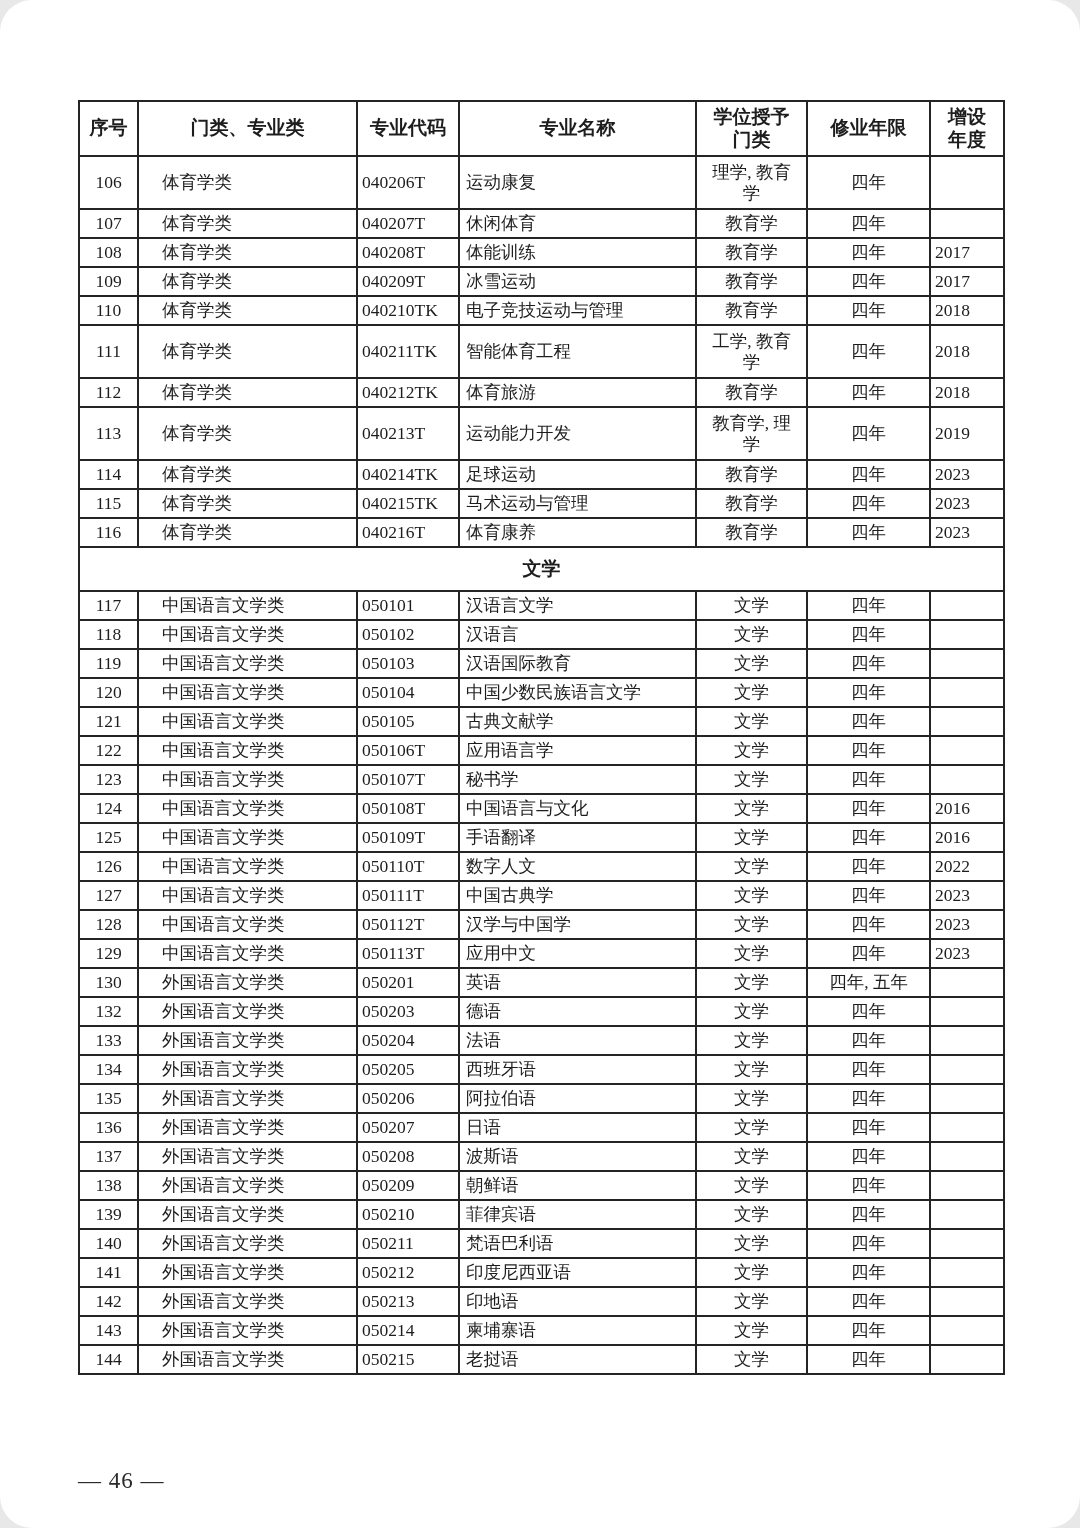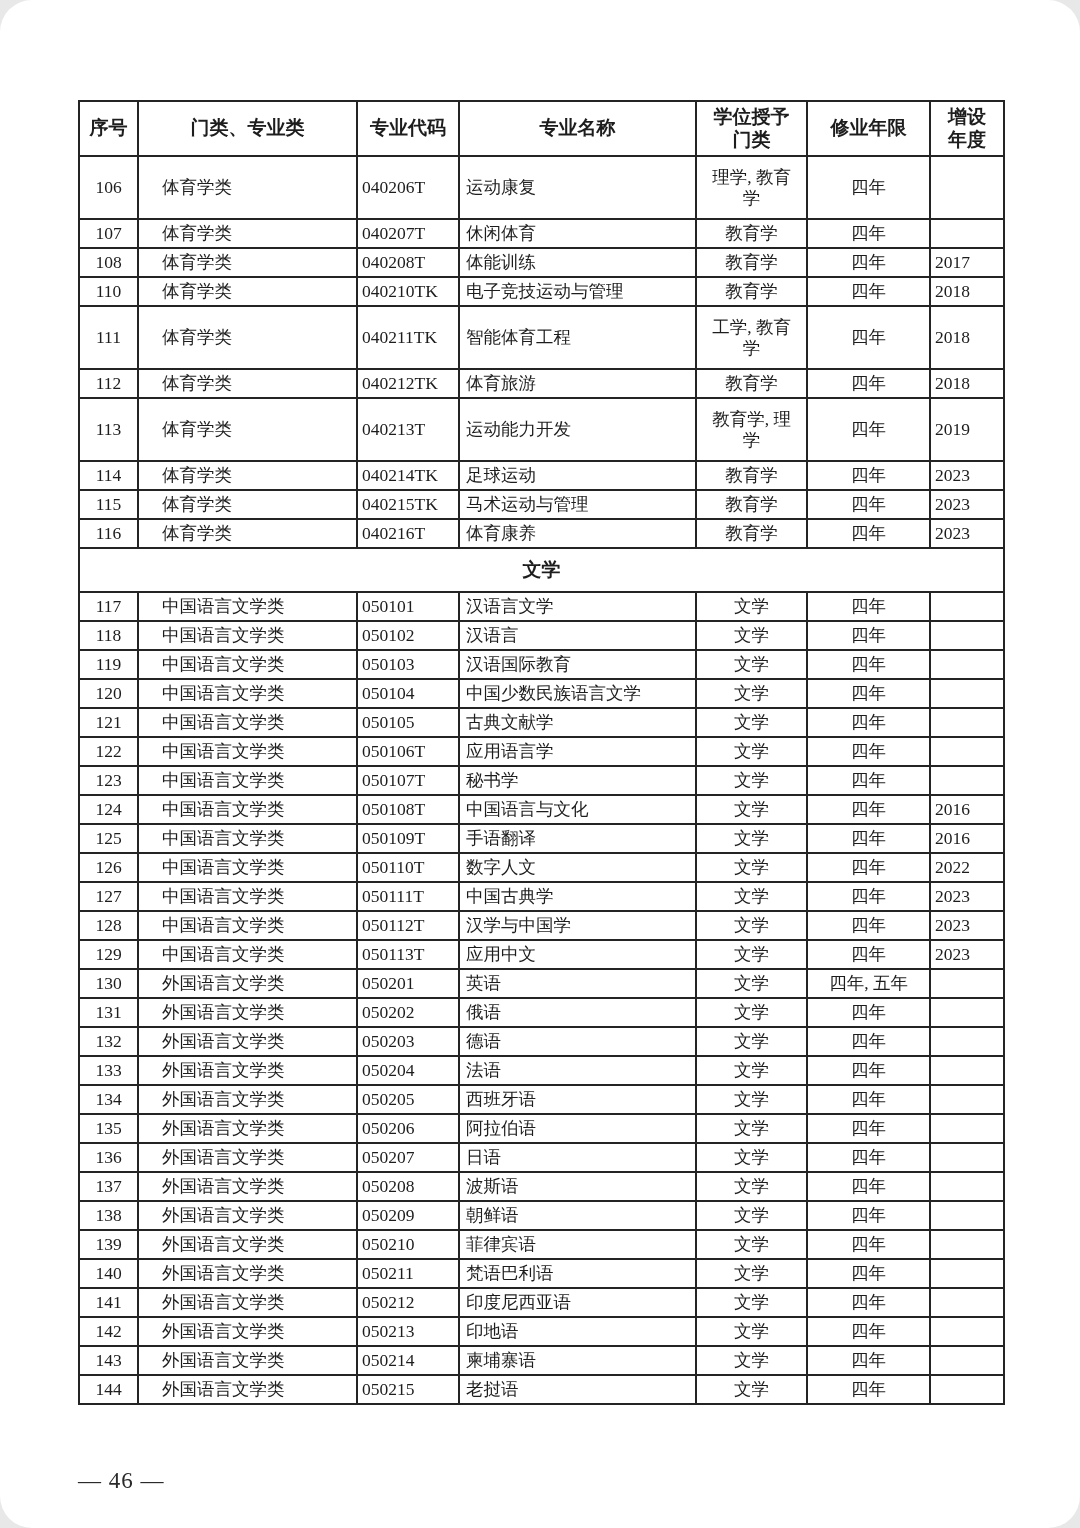--- a/index.html
+++ b/index.html
@@ -31,21 +31,21 @@
   }
   th {
     font-size:19px;
     font-weight:bold;
     height:51px;
     text-align:center;
     padding:1px 2px;
   }
   td { font-size:17.5px; padding:0 4px; }
   tr.row-normal  { height:29px; }
-  tr.row-tall    { height:63px; }
+  tr.row-tall    { height:53px; }
   tr.row-section { height:44px; }
   td.cell-no     { text-align:center; padding:0 2px; }
   td.cell-category { text-align:left; padding-left:23px; }
   td.cell-code   { text-align:left; padding-left:4px; }
   td.cell-name   { text-align:left; padding-left:6px; }
   td.cell-degree { text-align:center; padding:0 2px; }
   td.cell-years  { text-align:center; }
   td.cell-added  { text-align:left; }
   td.cell-section {
     text-align:center;
@@ -110,20 +110,29 @@
         <tr class="row-normal">
           <td class="cell-no">108</td>
           <td class="cell-category">体育学类</td>
           <td class="cell-code">040208T</td>
           <td class="cell-name">体能训练</td>
           <td class="cell-degree">教育学</td>
           <td class="cell-years">四年</td>
           <td class="cell-added">2017</td>
         </tr>
         <tr class="row-normal">
+          <td class="cell-no">109</td>
+          <td class="cell-category">体育学类</td>
+          <td class="cell-code">040209T</td>
+          <td class="cell-name">冰雪运动</td>
+          <td class="cell-degree">教育学</td>
+          <td class="cell-years">四年</td>
+          <td class="cell-added">2017</td>
+        </tr>
+        <tr class="row-normal">
           <td class="cell-no">110</td>
           <td class="cell-category">体育学类</td>
           <td class="cell-code">040210TK</td>
           <td class="cell-name">电子竞技运动与管理</td>
           <td class="cell-degree">教育学</td>
           <td class="cell-years">四年</td>
           <td class="cell-added">2018</td>
         </tr>
         <tr class="row-tall">
           <td class="cell-no">111</td>
@@ -301,29 +310,20 @@
           <td class="cell-years">四年</td>
           <td class="cell-added">2023</td>
         </tr>
         <tr class="row-normal">
           <td class="cell-no">130</td>
           <td class="cell-category">外国语言文学类</td>
           <td class="cell-code">050201</td>
           <td class="cell-name">英语</td>
           <td class="cell-degree">文学</td>
           <td class="cell-years">四年, 五年</td>
-          <td class="cell-added"></td>
-        </tr>
-        <tr class="row-normal">
-          <td class="cell-no">131</td>
-          <td class="cell-category">外国语言文学类</td>
-          <td class="cell-code">050202</td>
-          <td class="cell-name">俄语</td>
-          <td class="cell-degree">文学</td>
-          <td class="cell-years">四年</td>
           <td class="cell-added"></td>
         </tr>
         <tr class="row-normal">
           <td class="cell-no">132</td>
           <td class="cell-category">外国语言文学类</td>
           <td class="cell-code">050203</td>
           <td class="cell-name">德语</td>
           <td class="cell-degree">文学</td>
           <td class="cell-years">四年</td>
           <td class="cell-added"></td>

